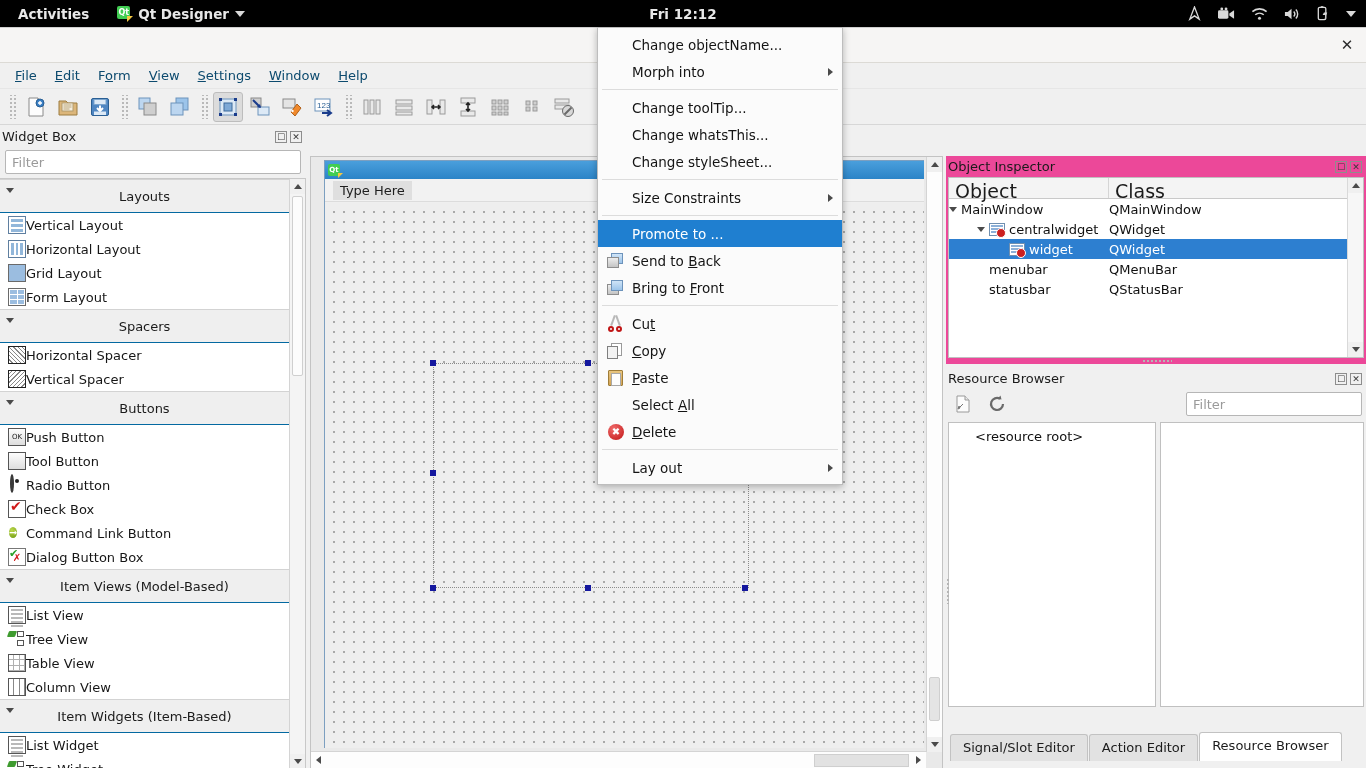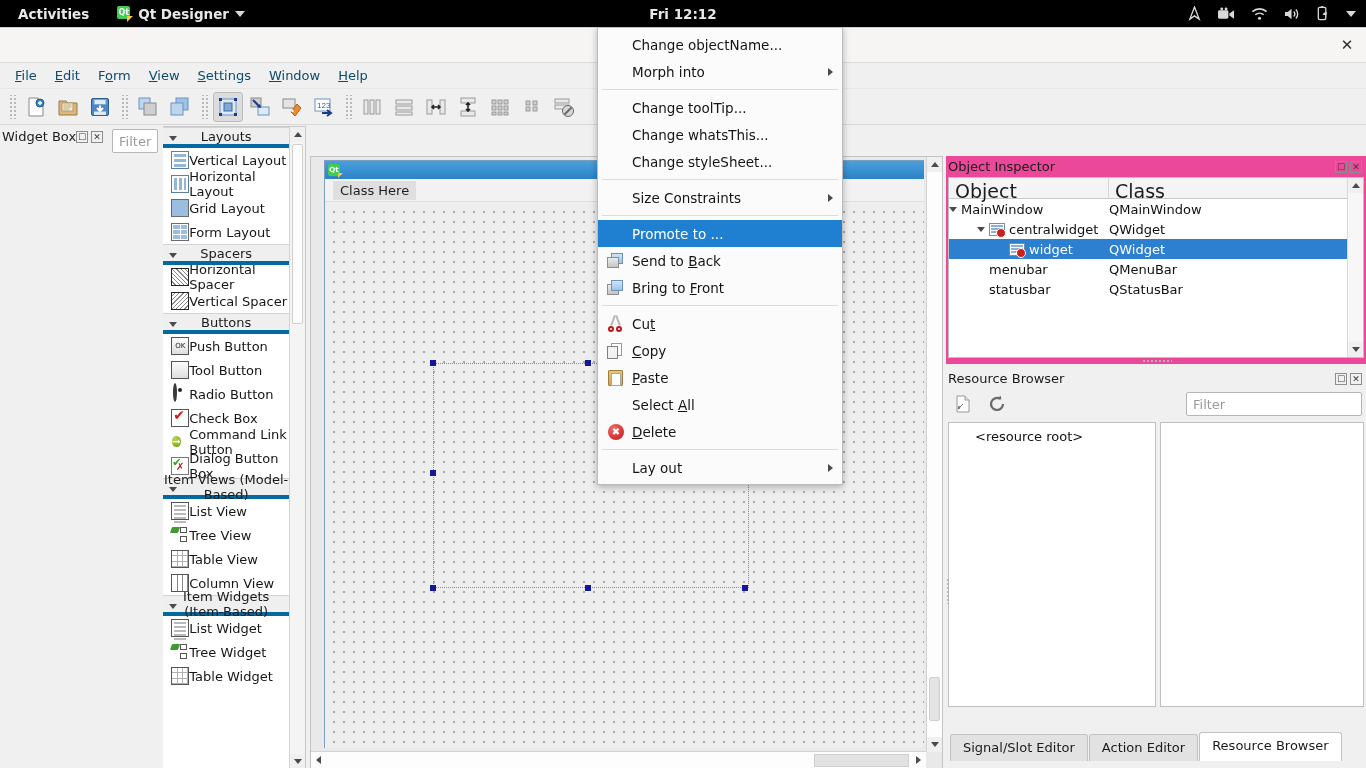--- a/index.html
+++ b/index.html
@@ -106,37 +106,37 @@
   .dockbtns { display: flex; gap: 3px; padding-right: 4px; }
   .dockbtn {
     width: 12px; height: 12px; font-size: 9px; line-height: 11px;
     text-align: center; color: #3a3a3a;
     border: 1px solid #8d8d8d;
   }
 
   
   .widgetbox {
     position: absolute; left: 0; top: 98px; width: 306px; height: 643px;
-    background: #f0f0f0; display: flex; flex-direction: row;
+    background: #f0f0f0; display: flex; flex-direction: column;
   }
   .wb-filter {
     margin: 3px 5px 4px 5px; height: 24px;
     border: 1px solid #b6b6b6; background: #fff; border-radius: 2px;
     display: flex; align-items: center; padding: 0 6px;
     font-size: 13px; color: #9a9a9a;
   }
   .wb-body {
     flex: 1; margin: 0 0 0 0; position: relative;
     border-top: 1px solid #c8c8c8; border-right: 1px solid #c8c8c8;
     background: #fff; overflow: hidden;
   }
   .wb-list { position: absolute; left: 0; top: 0; right: 16px; bottom: 0; background: #fff; }
   .wb-cat {
-    height: 21px; display: flex; align-items: center;
-    background: #efefef; border-top: 1px solid #d3d3d3; border-bottom: 4px solid #0369a1;
+    height: 34px; display: flex; align-items: center;
+    background: #efefef; border-top: 1px solid #d3d3d3; border-bottom: 1px solid #0369a1;
     font-size: 13px; color: #1b1b1b; position: relative; justify-content: center;
   }
   .wb-cat .caret {
     position: absolute; left: 6px; top: 8px;
     width: 0; height: 0; border-left: 4px solid transparent;
     border-right: 4px solid transparent; border-top: 5px solid #4a4a4a;
   }
   .wb-cat .cat-label { width: 100%; text-align: center; }
   .wb-item {
     height: 24px; display: flex; align-items: center; gap: 0;
@@ -767,21 +767,21 @@
     <div class="central">
       <div class="mdi">
         <div class="formwin">
           <div class="form-tb">
             <span class="form-qt">
               <span class="sq">Qt</span>
               <span class="pen"></span>
             </span>
           </div>
           <div class="form-menubar">
-            <span class="typehere">Class Here</span>
+            <span class="typehere">Type Here</span>
           </div>
           <div class="form-canvas">
 
             <div class="sel-rect" style="left:108px; top:160px; width:316px; height:225px;"></div>
             <div class="handle" style="left:105px; top:157px;"></div>
             <div class="handle" style="left:260px; top:157px;"></div>
             <div class="handle" style="left:105px; top:267px;"></div>
             <div class="handle" style="left:105px; top:382px;"></div>
             <div class="handle" style="left:260px; top:382px;"></div>
             <div class="handle" style="left:417px; top:382px;"></div>

